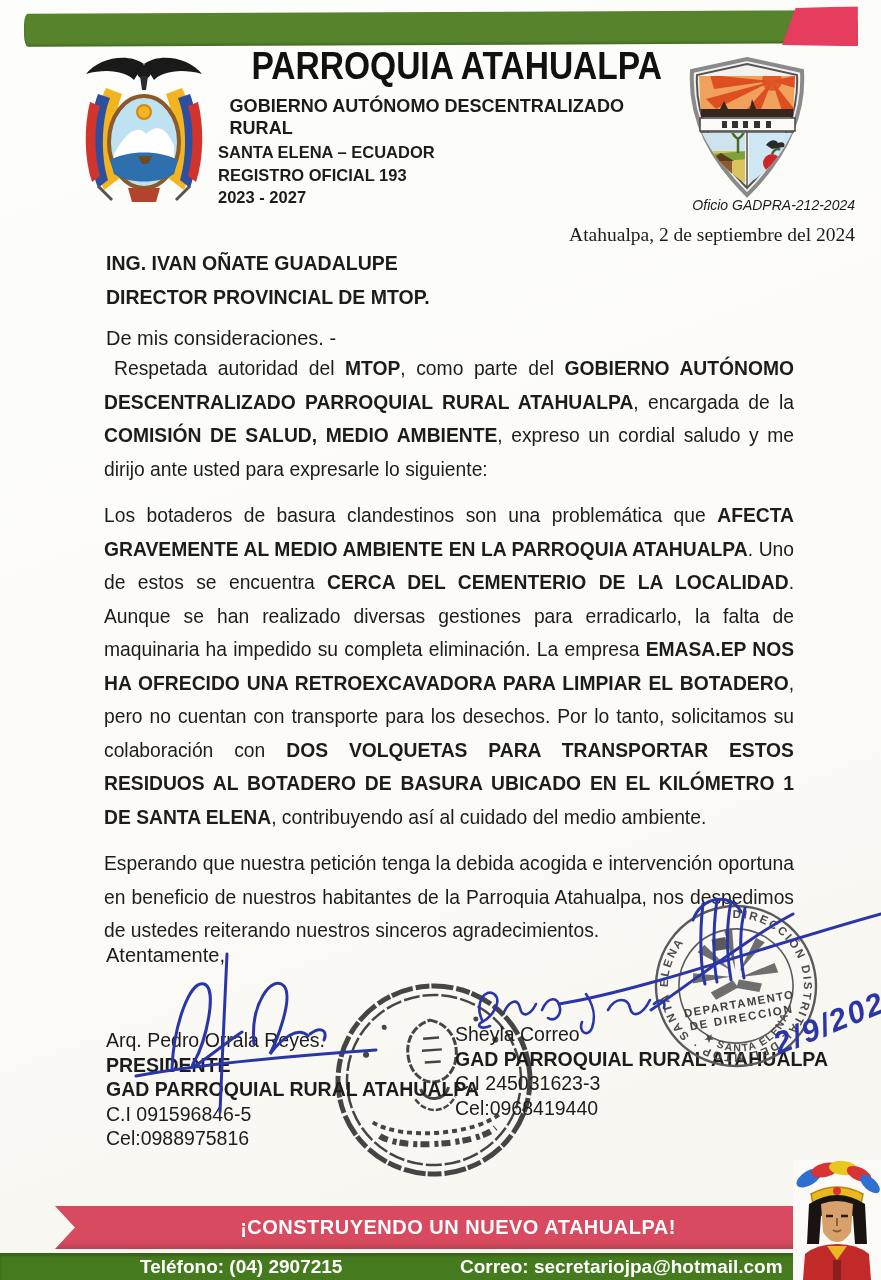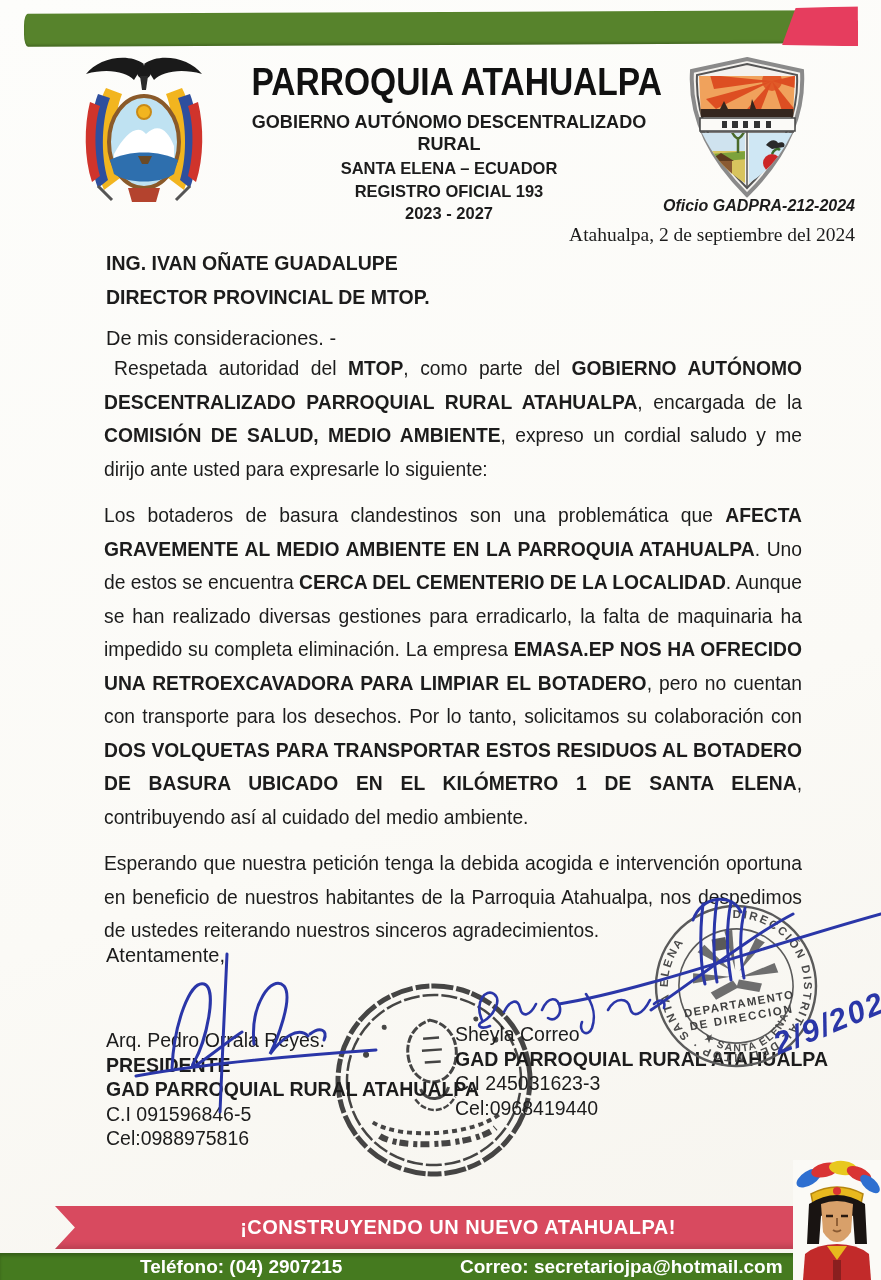--- a/index.html
+++ b/index.html
@@ -10,38 +10,38 @@
     font-family:"Liberation Sans","DejaVu Sans",sans-serif;
     color:#1c1c1c;
   }
   
   .topbar{position:absolute;left:24px;top:12px;width:832px;height:33px;
     background:#57832c;border-radius:4px/12px;transform:rotate(-.25deg);
     box-shadow:inset 0 -2px 2px rgba(0,0,0,.18);}
   .topbar-redtip{position:absolute;right:-2px;top:-4px;width:76px;height:40px;
     background:#e63d5e;clip-path:polygon(18% 4%,100% 0,100% 100%,0 96%);}
   
-  .hdr-center{position:absolute;left:218px;top:60px;width:462px;text-align:center;line-height:1.15;}
+  .hdr-center{position:absolute;left:218px;top:44px;width:462px;text-align:left;line-height:1.15;}
   .hdr-title{font-size:39px;font-weight:bold;letter-spacing:0;display:inline-block;
     transform:scaleX(.86);transform-origin:center;white-space:nowrap;color:#111;}
   .hdr-sub1{font-size:19px;font-weight:bold;margin-top:6px;transform:scaleX(.95);}
   .hdr-sub{font-size:16.5px;font-weight:bold;margin-top:4px;}
   .arms{position:absolute;left:68px;top:50px;width:152px;height:162px;}
   .crest{position:absolute;left:680px;top:55px;width:134px;height:144px;}
   
   .oficio{position:absolute;left:380px;top:197px;width:475px;text-align:right;
-    font-size:16px;font-weight:bold;font-style:italic;}
+    font-size:14px;font-weight:normal;font-style:italic;}
   .dateline{position:absolute;left:380px;top:224px;width:475px;text-align:right;font-size:19.5px;font-family:Liberation Serif, serif;}
   
   .recipient{position:absolute;left:106px;top:246px;font-size:19.5px;font-weight:bold;line-height:34px;}
   .salutation{position:absolute;left:106px;top:327px;font-size:20px;}
   
   .body-text{position:absolute;left:104px;top:352px;width:698px;
     font-size:19.3px;line-height:33.5px;text-align:justify;}
-  .body-text p{margin:0 0 13px 0;}
+  .body-text p{margin:0 8px 13px 0;}
   .body-text p.indent{text-indent:10px;}
   .b{font-weight:bold;}
   .closing{position:absolute;left:106px;top:944px;font-size:20px;}
   
   .sig-block{position:absolute;font-size:19.5px;line-height:24.5px;z-index:2;}
   .sig-left{left:106px;top:1028px;}
   .sig-right{left:455px;top:1022px;}
   .sig-block .bold{font-weight:bold;}
   
   .ink{position:absolute;z-index:4;}

